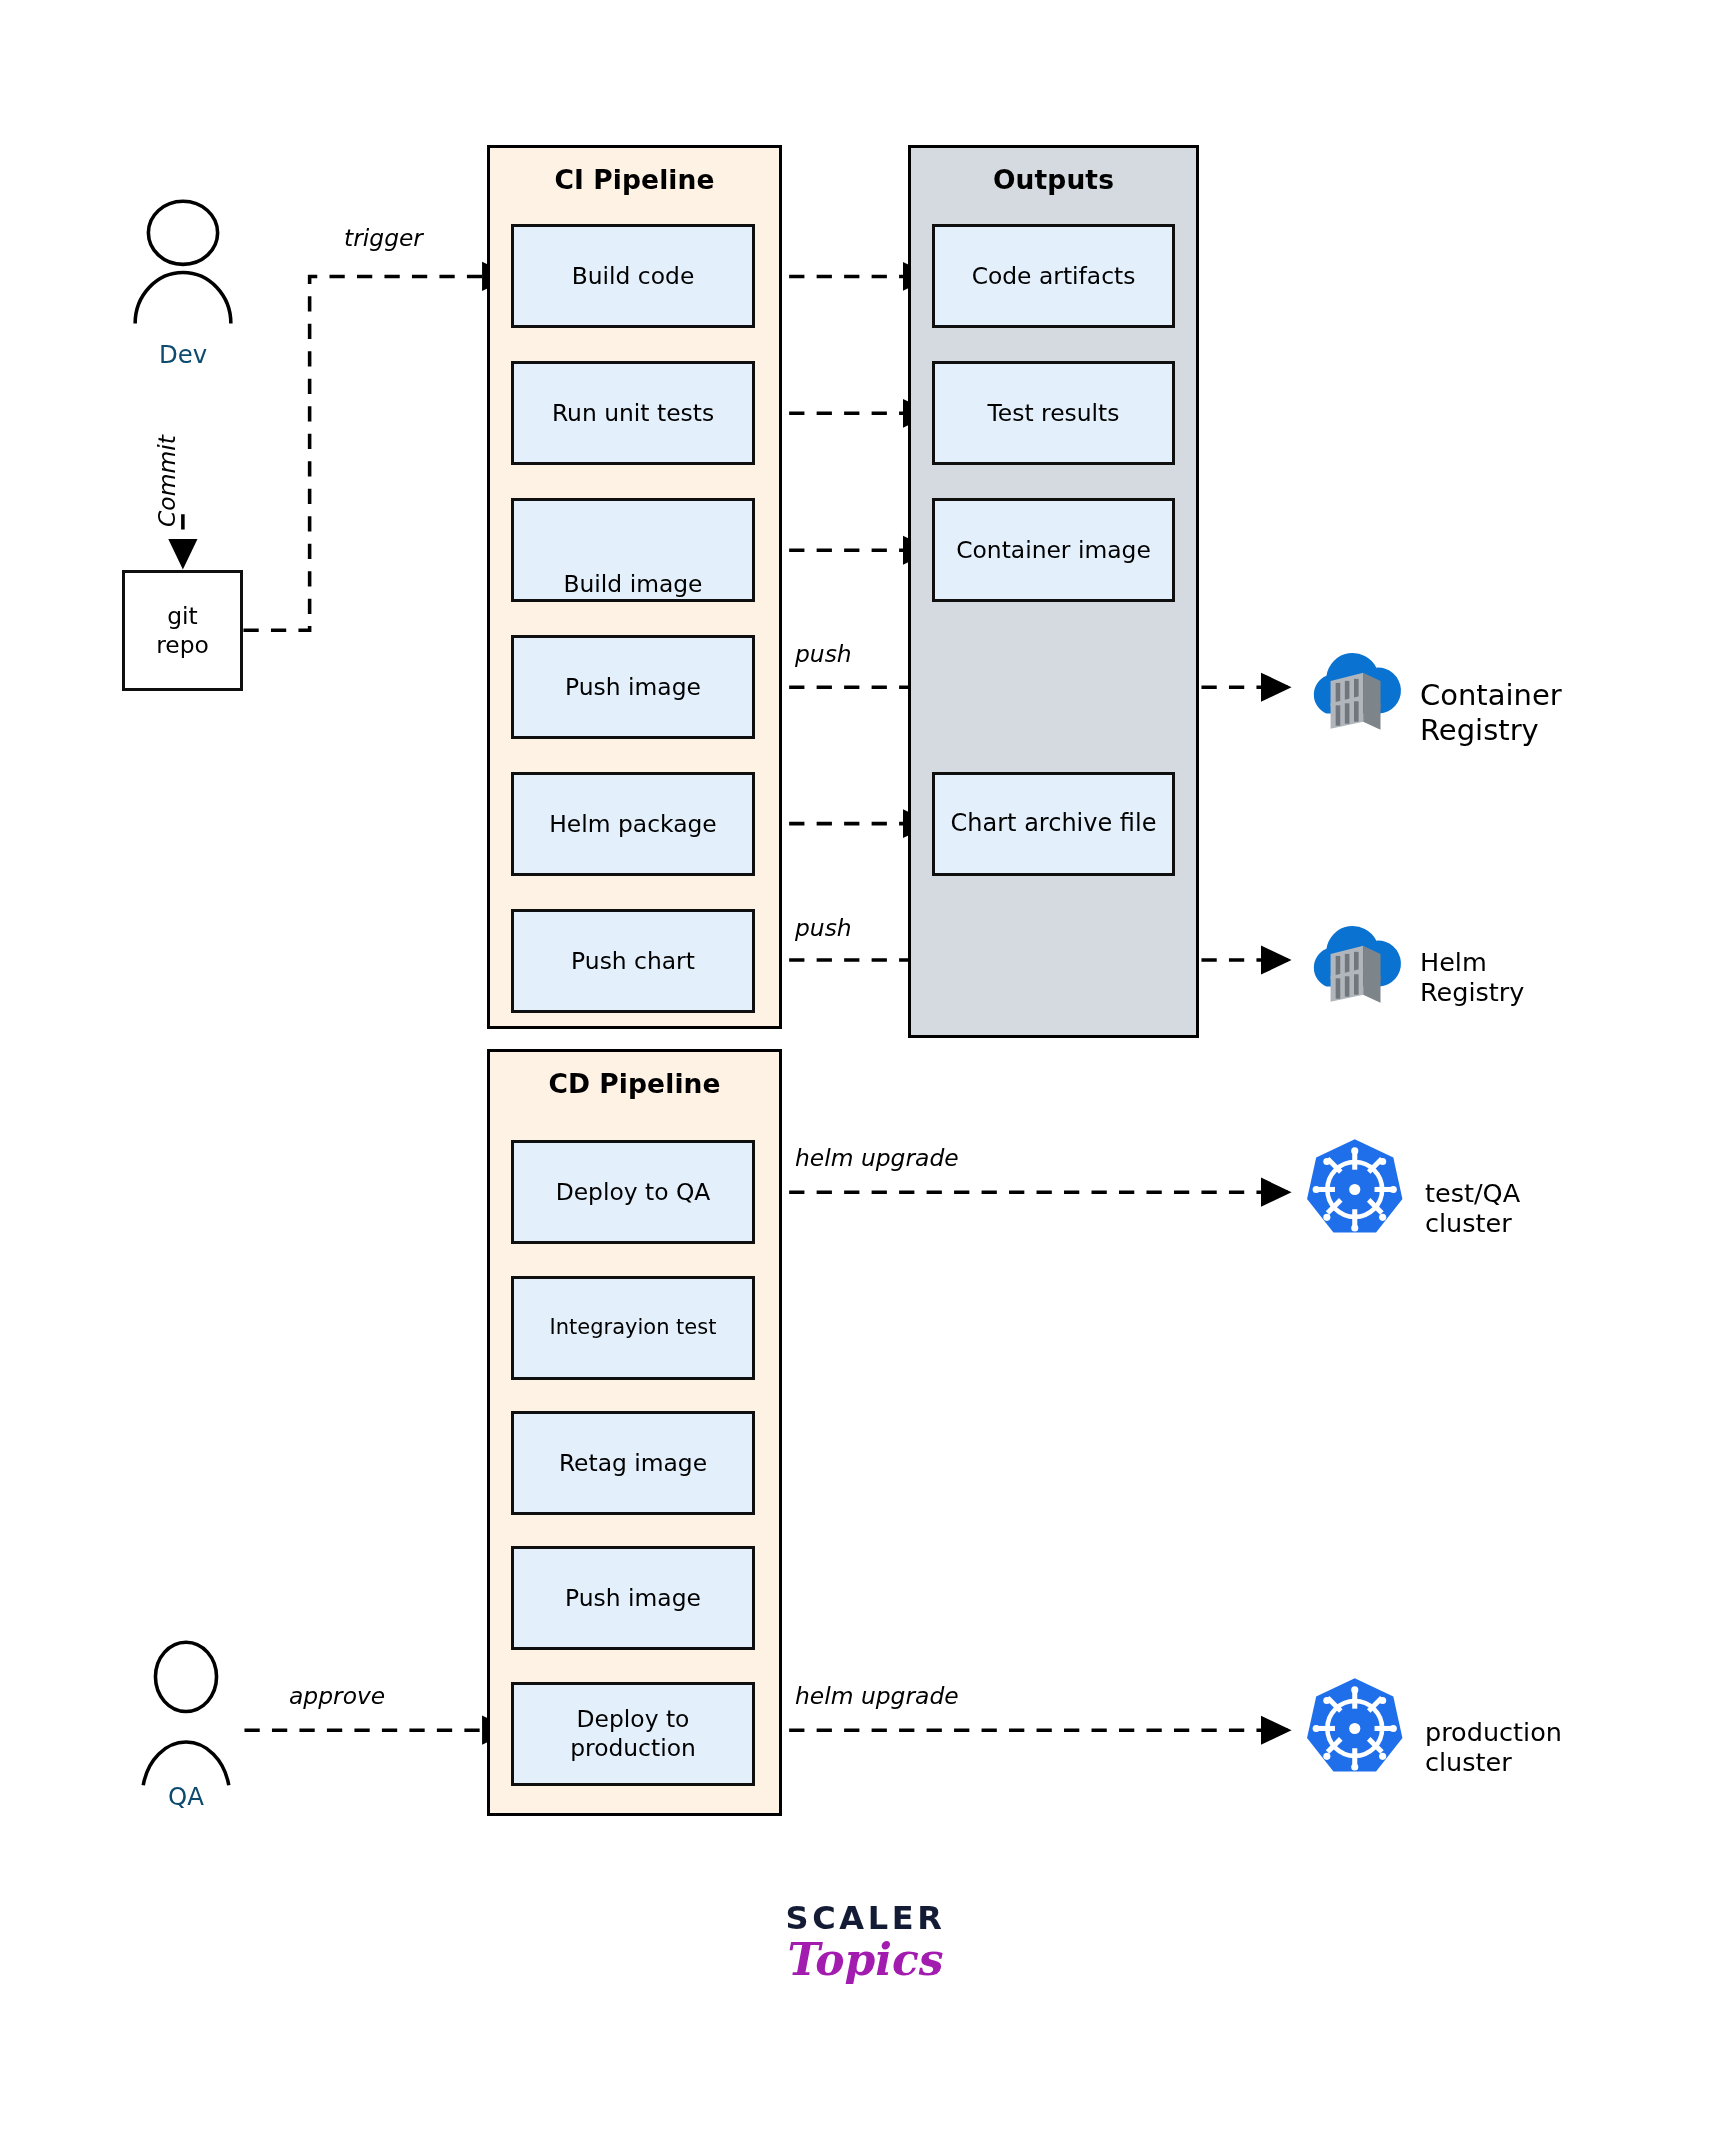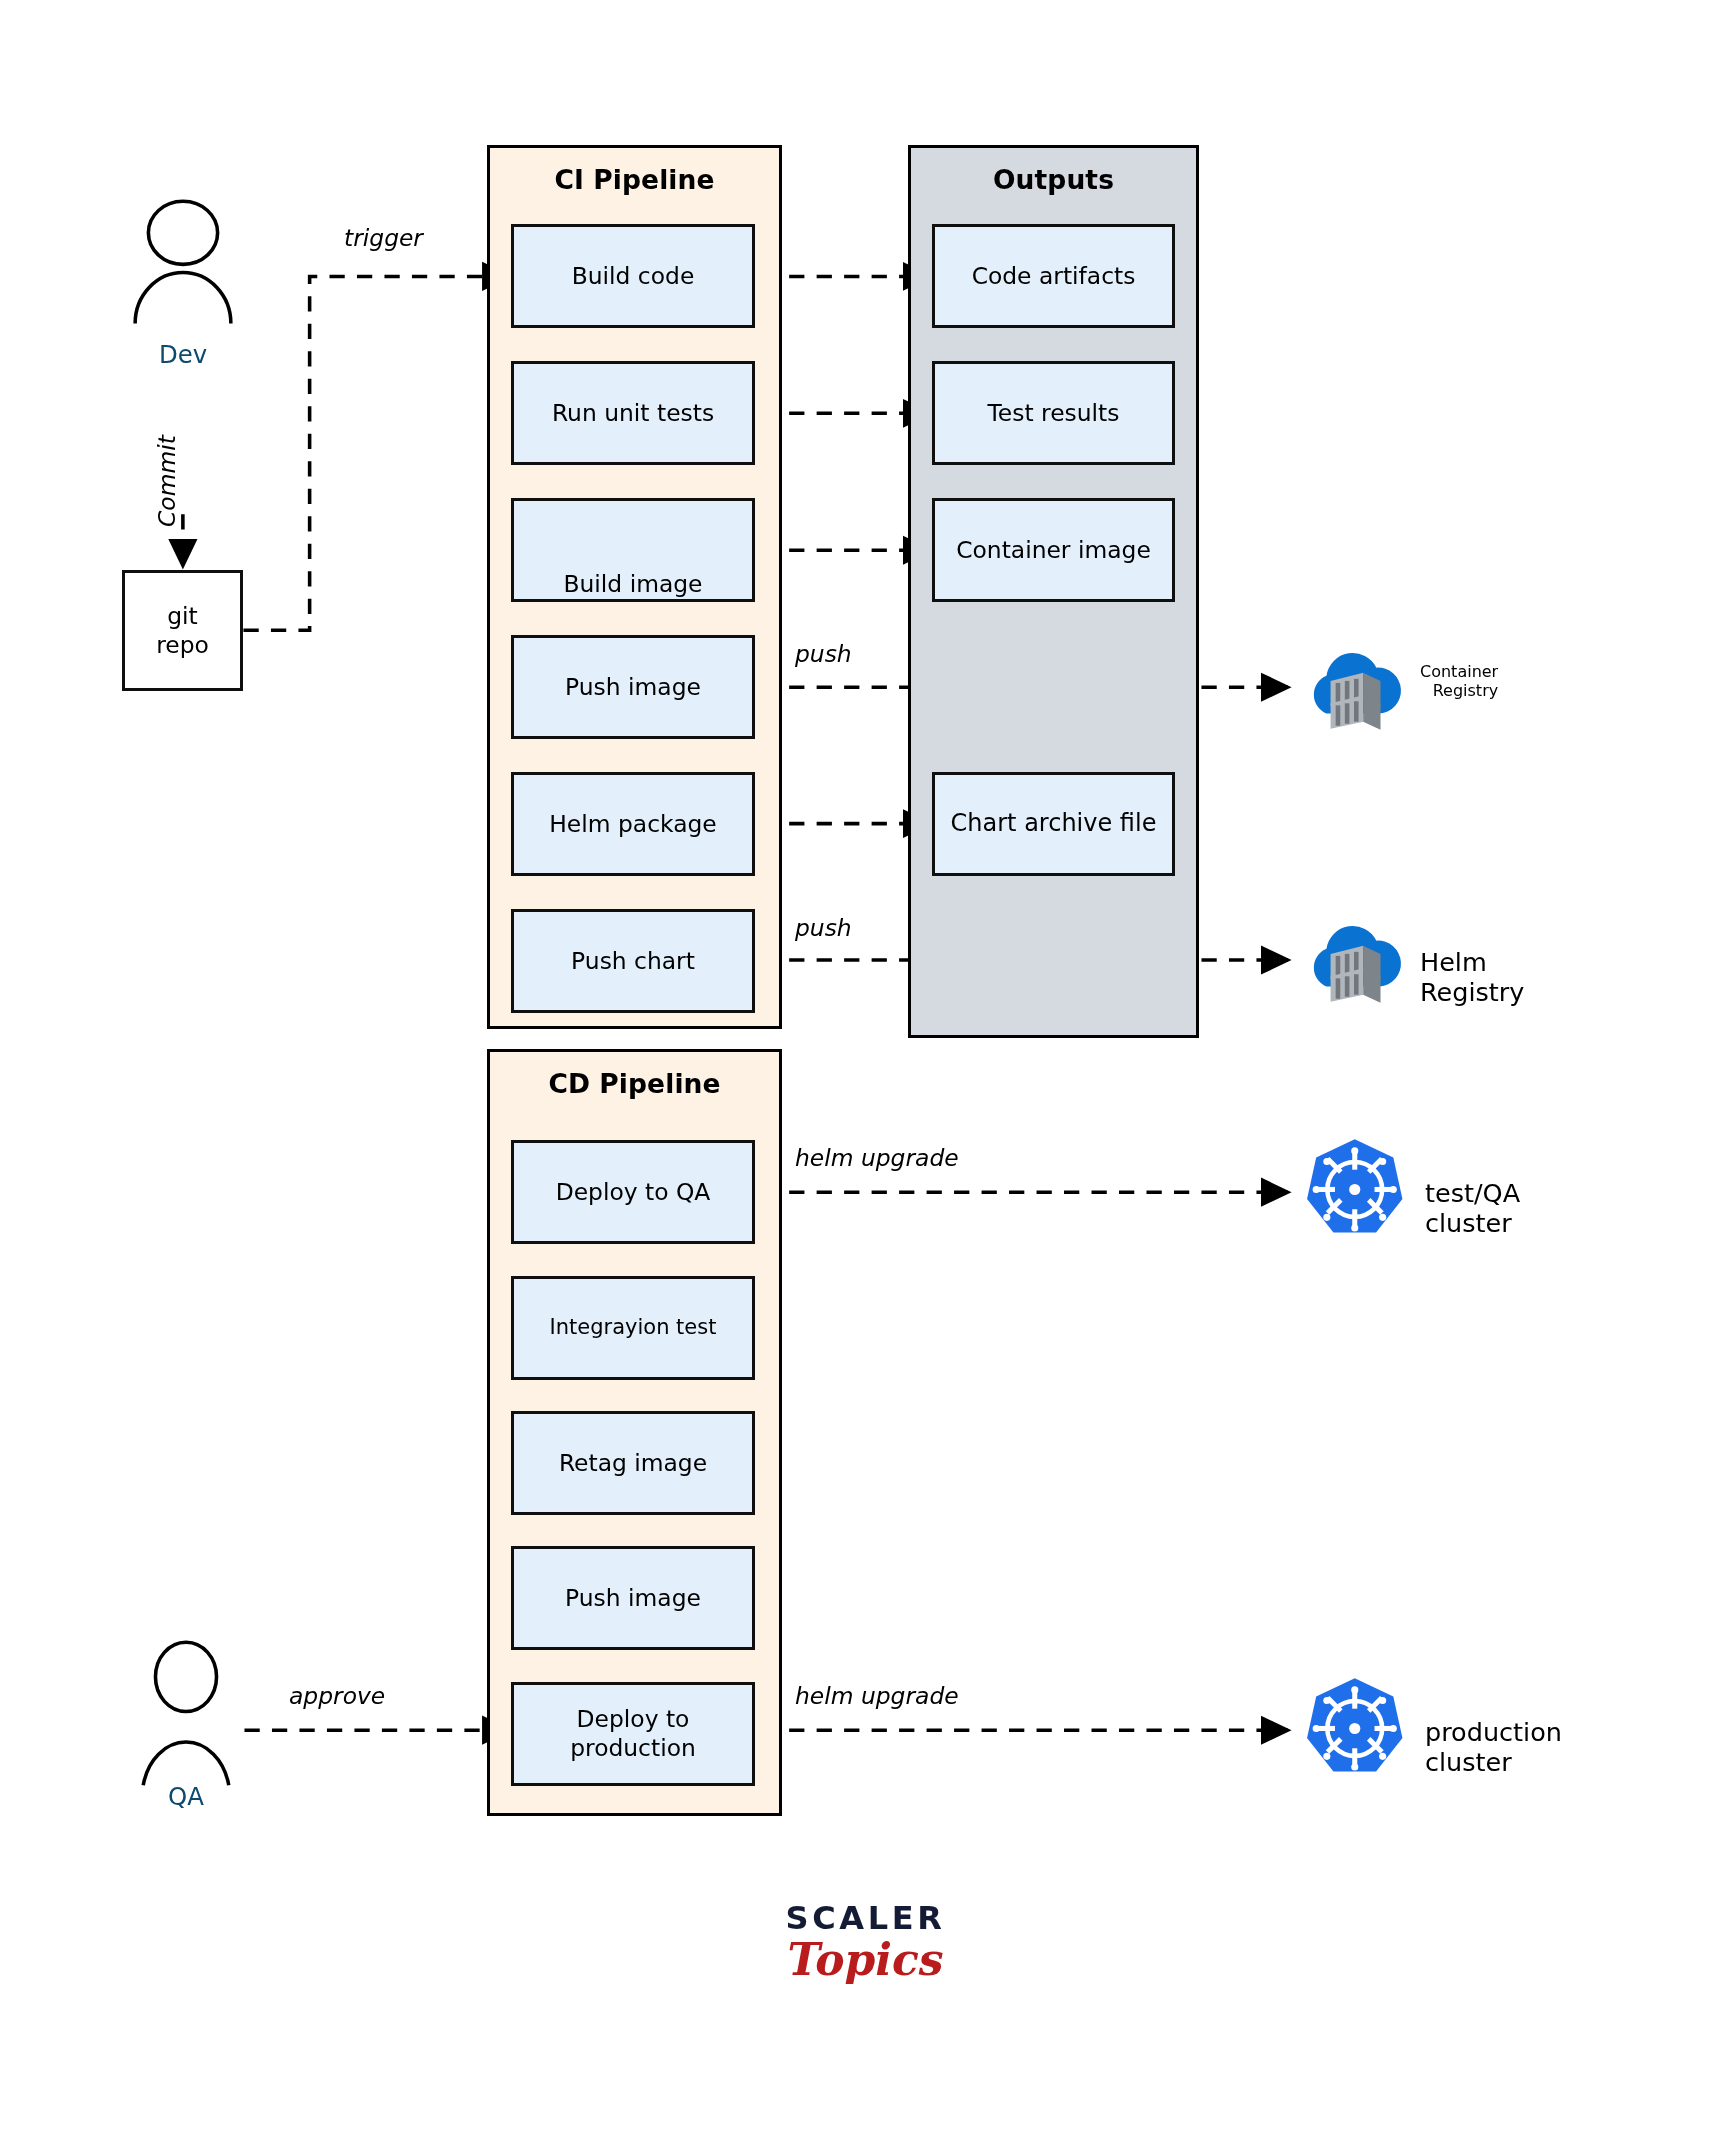--- a/index.html
+++ b/index.html
@@ -99,21 +99,21 @@
   .logo-scaler {
     font-family: "DejaVu Sans", sans-serif;
     font-weight: bold;
     color: #141b34;
     letter-spacing: 3.6px;
   }
   .logo-topics {
     font-family: "DejaVu Serif", serif;
     font-style: italic;
     font-weight: bold;
-    color: #b91c1c;
+    color: #a21caf;
     margin-top: -3.1px;
   }
 </style>
 </head>
 <body>
 
 <div id="stage">
 
   <svg class="layer" viewBox="0 0 3400 4204">
     <defs>
@@ -258,21 +258,21 @@
           <polygon points="124,116 158,132 158,184 124,168" fill="#7d848a"></polygon>
           <g fill="#70767c">
             <rect x="70" y="136" width="9" height="40"></rect>
             <rect x="88" y="132" width="9" height="40"></rect>
             <rect x="106" y="128" width="9" height="40"></rect>
           </g>
         </g>
       </g>
     </svg>
   </div>
-  <div class="ext-label" style="left:1420px; top:643px; font-size:16px;text-align:right;">
+  <div class="ext-label" style="left:1420px; top:643px; font-size:29px;">
     <span>Container</span><br><span>Registry</span>
   </div>
 
   <div class="svc-icon" style="left:1300px; top:909px; width:107px; height:102px;">
     <svg width="107" height="102" viewBox="0 0 210 200">
       <g>
         <path d="M52,152 A40 40 0 0 1 52,78 A52 52 0 0 1 150,62 A40 40 0 0 1 156,152 Z" fill="#0a72d1"></path>
         <g>
           <polygon points="60,88 124,72 124,124 60,138" fill="#b0b6bb"></polygon>
           <polygon points="124,72 158,88 158,140 124,124" fill="#7d848a"></polygon>

